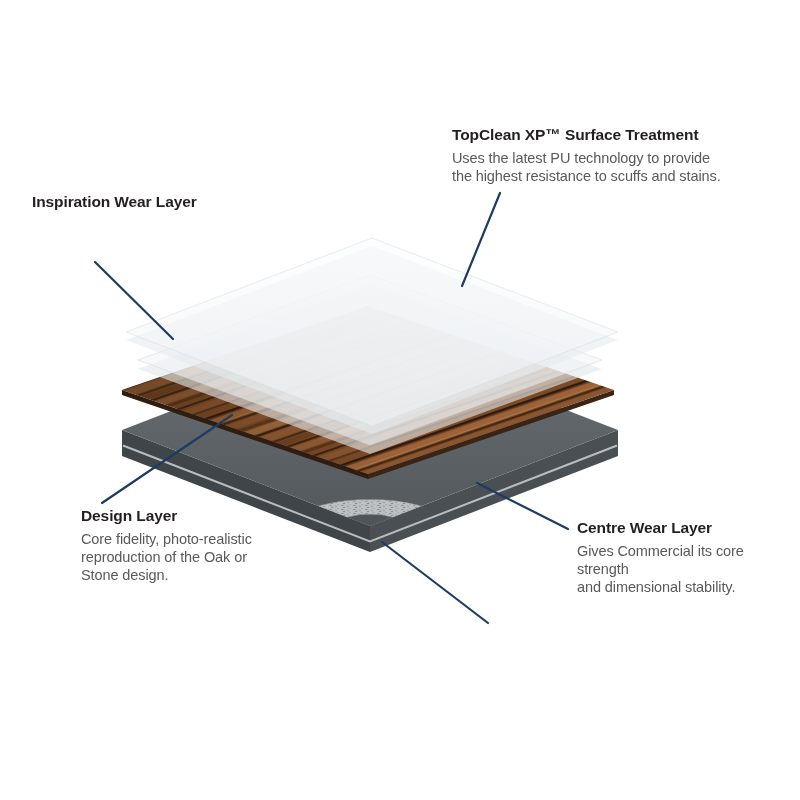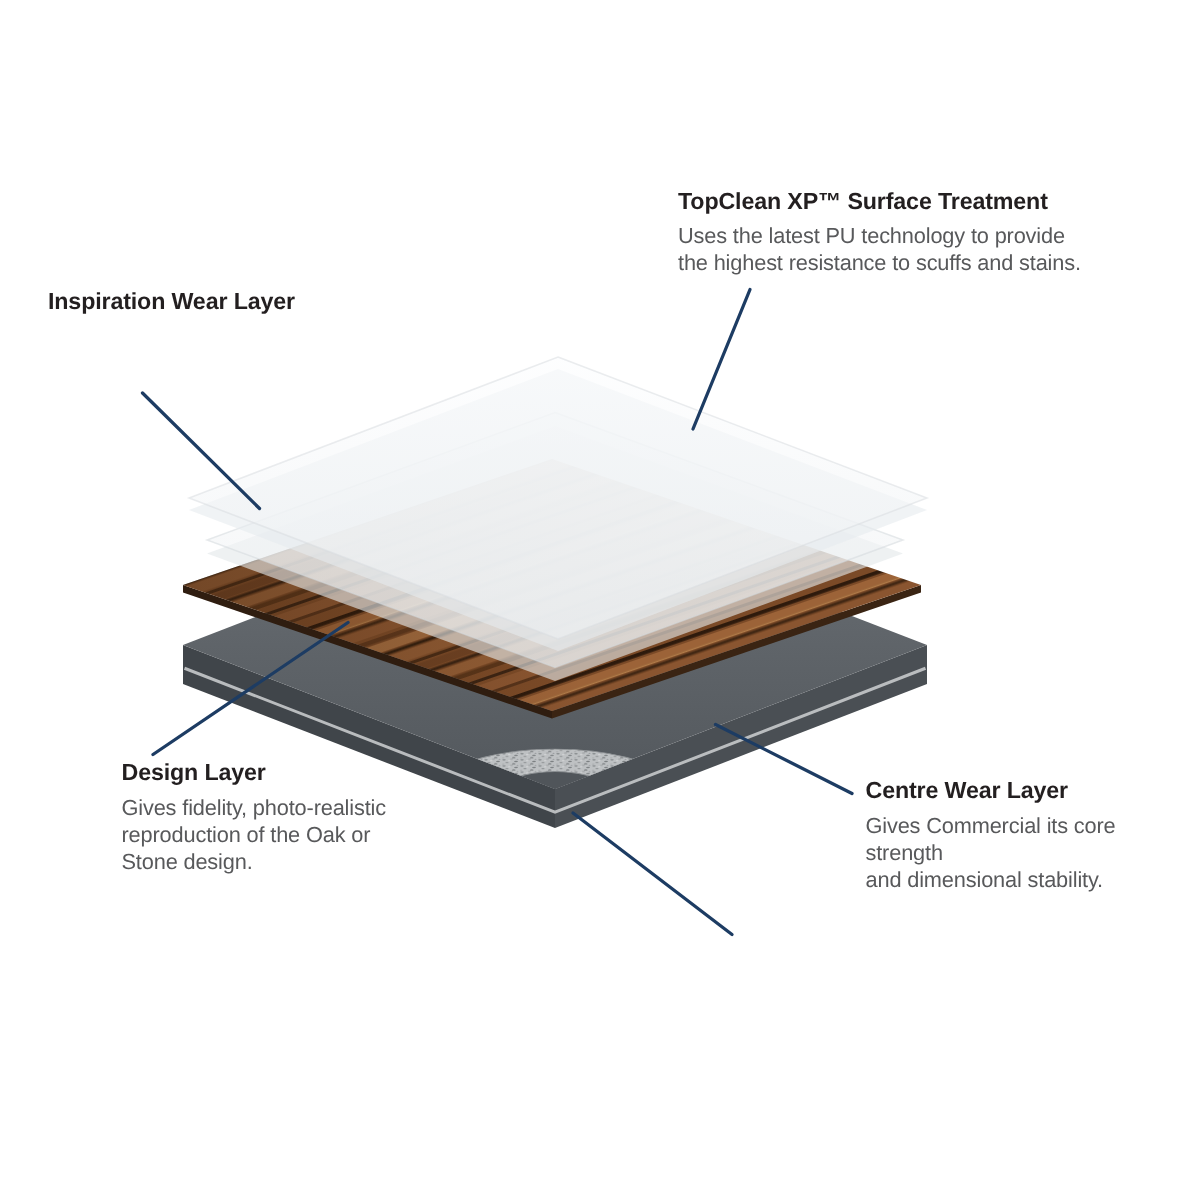--- a/index.html
+++ b/index.html
@@ -149,21 +149,21 @@
     <div class="label-body">Uses the latest PU technology to provide
 the highest resistance to scuffs and stains.</div>
   </div>
 
   <div class="label label-wear">
     <div class="label-title">Inspiration Wear Layer</div>
   </div>
 
   <div class="label label-design">
     <div class="label-title">Design Layer</div>
-    <div class="label-body">Gives fidelity, photo-realistic
+    <div class="label-body">Core fidelity, photo-realistic
 reproduction of the Oak or
 Stone design.</div>
   </div>
 
   <div class="label label-core">
     <div class="label-title">Centre Wear Layer</div>
     <div class="label-body">Gives Commercial its core strength
 and dimensional stability.</div>
   </div>
 

